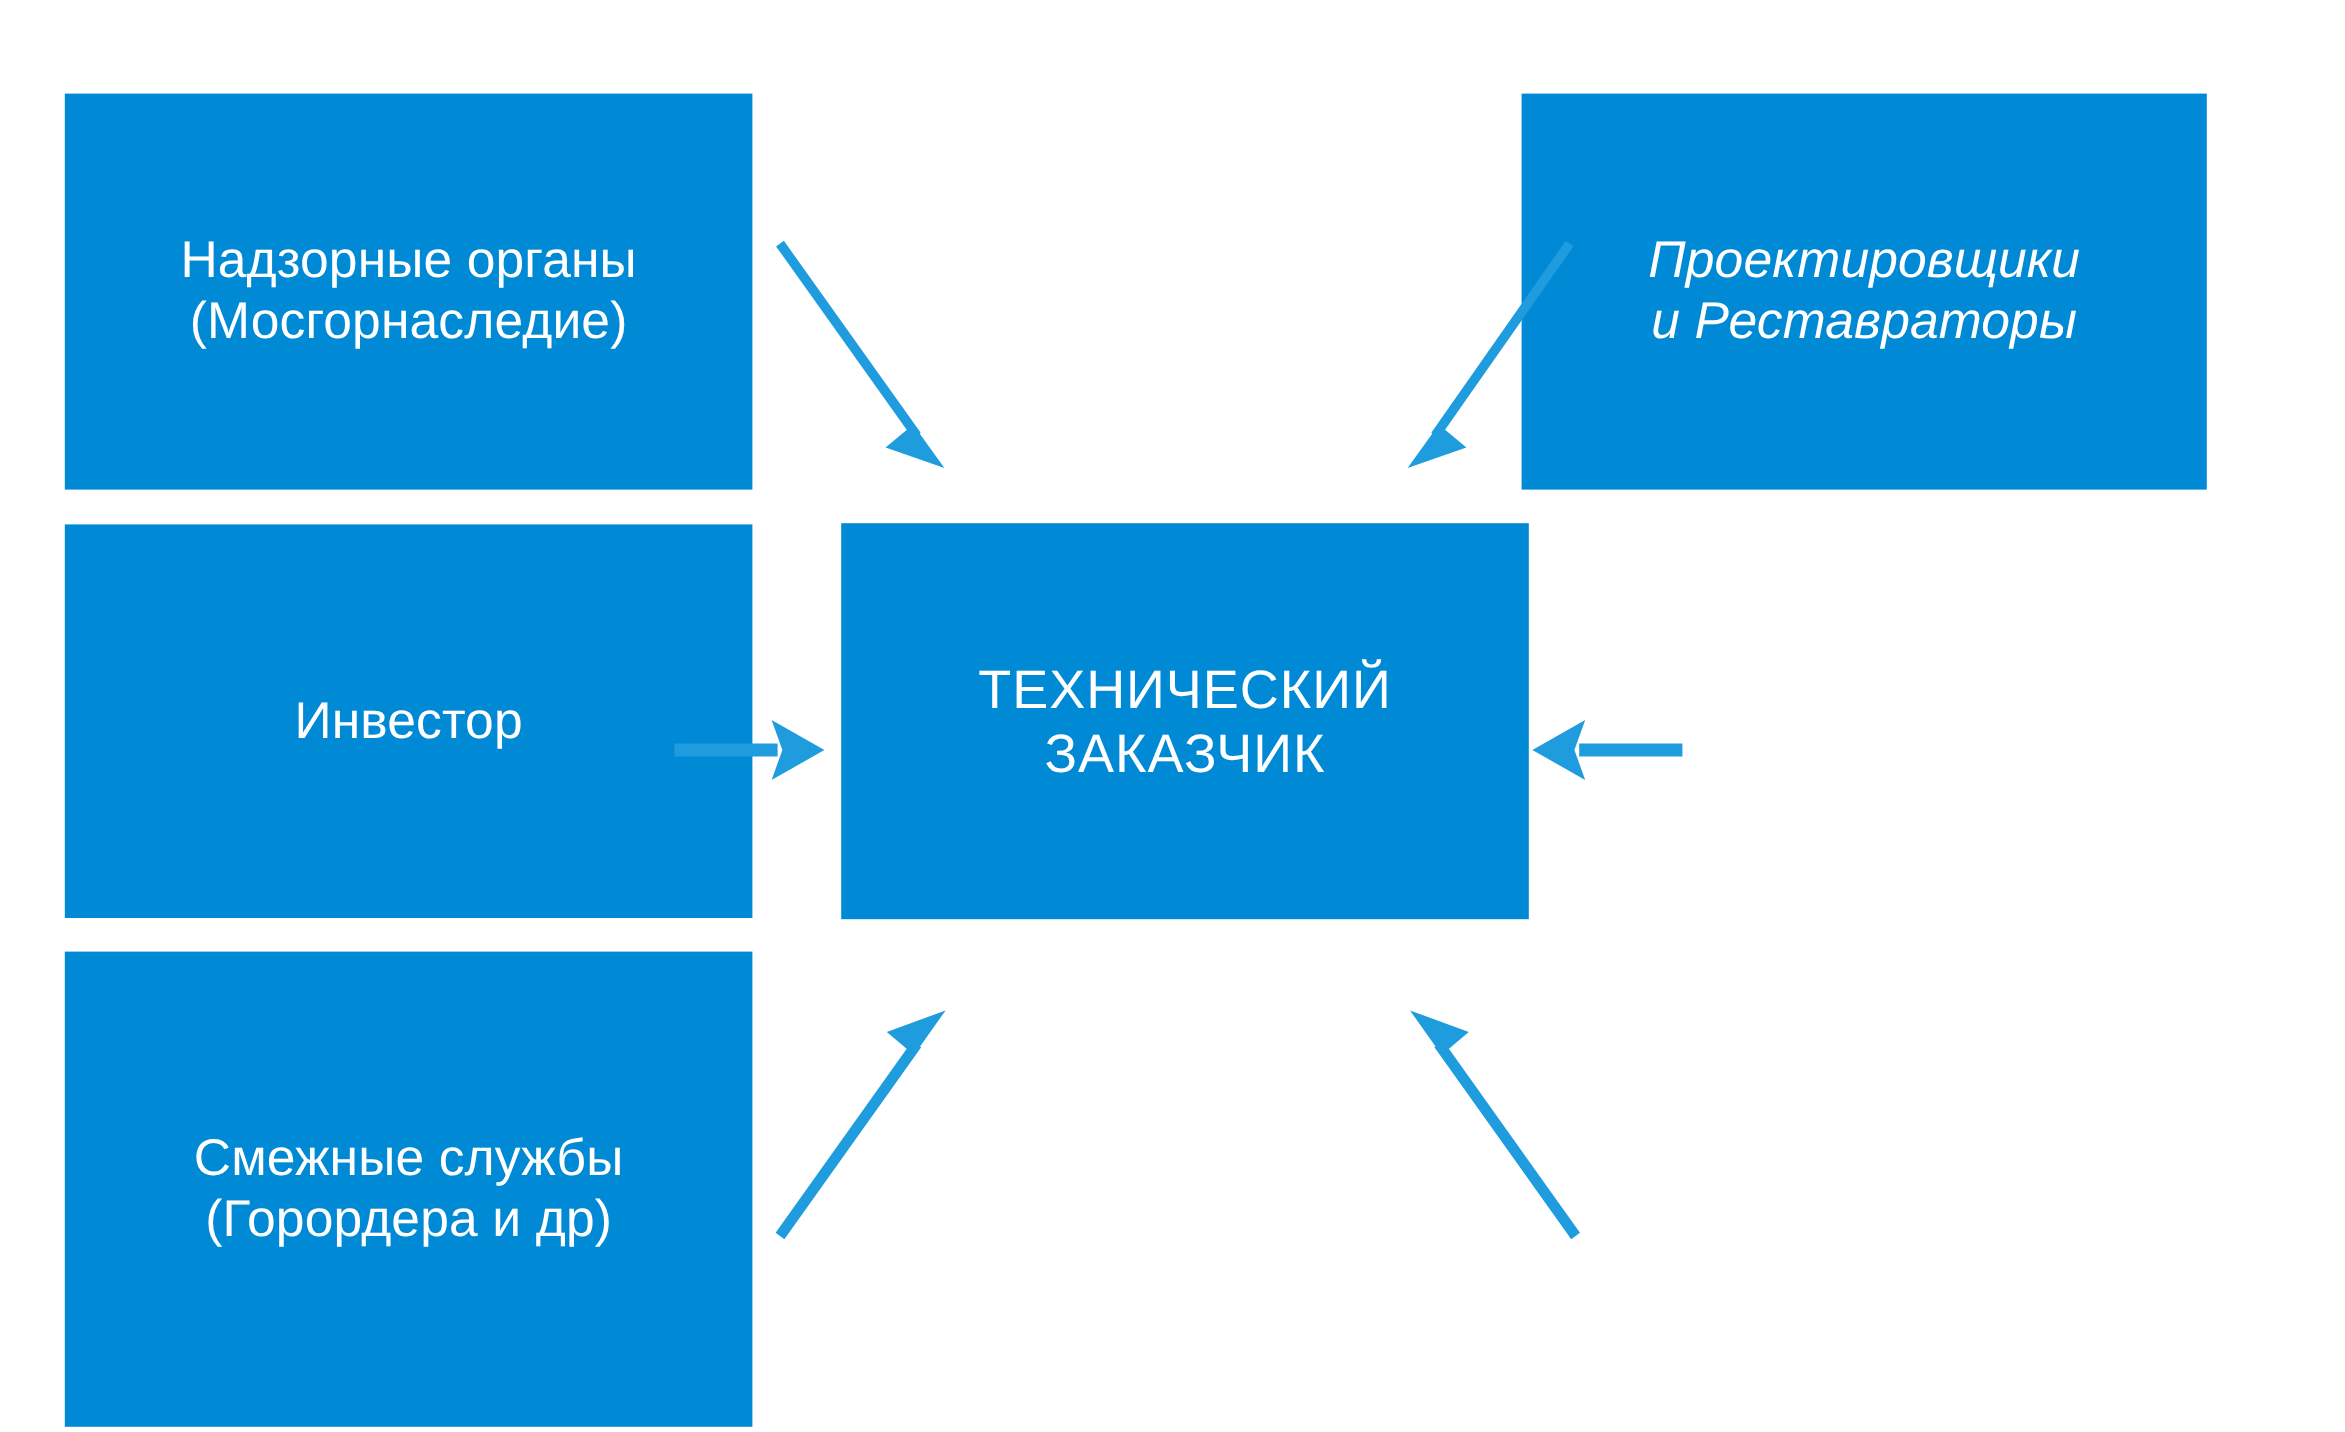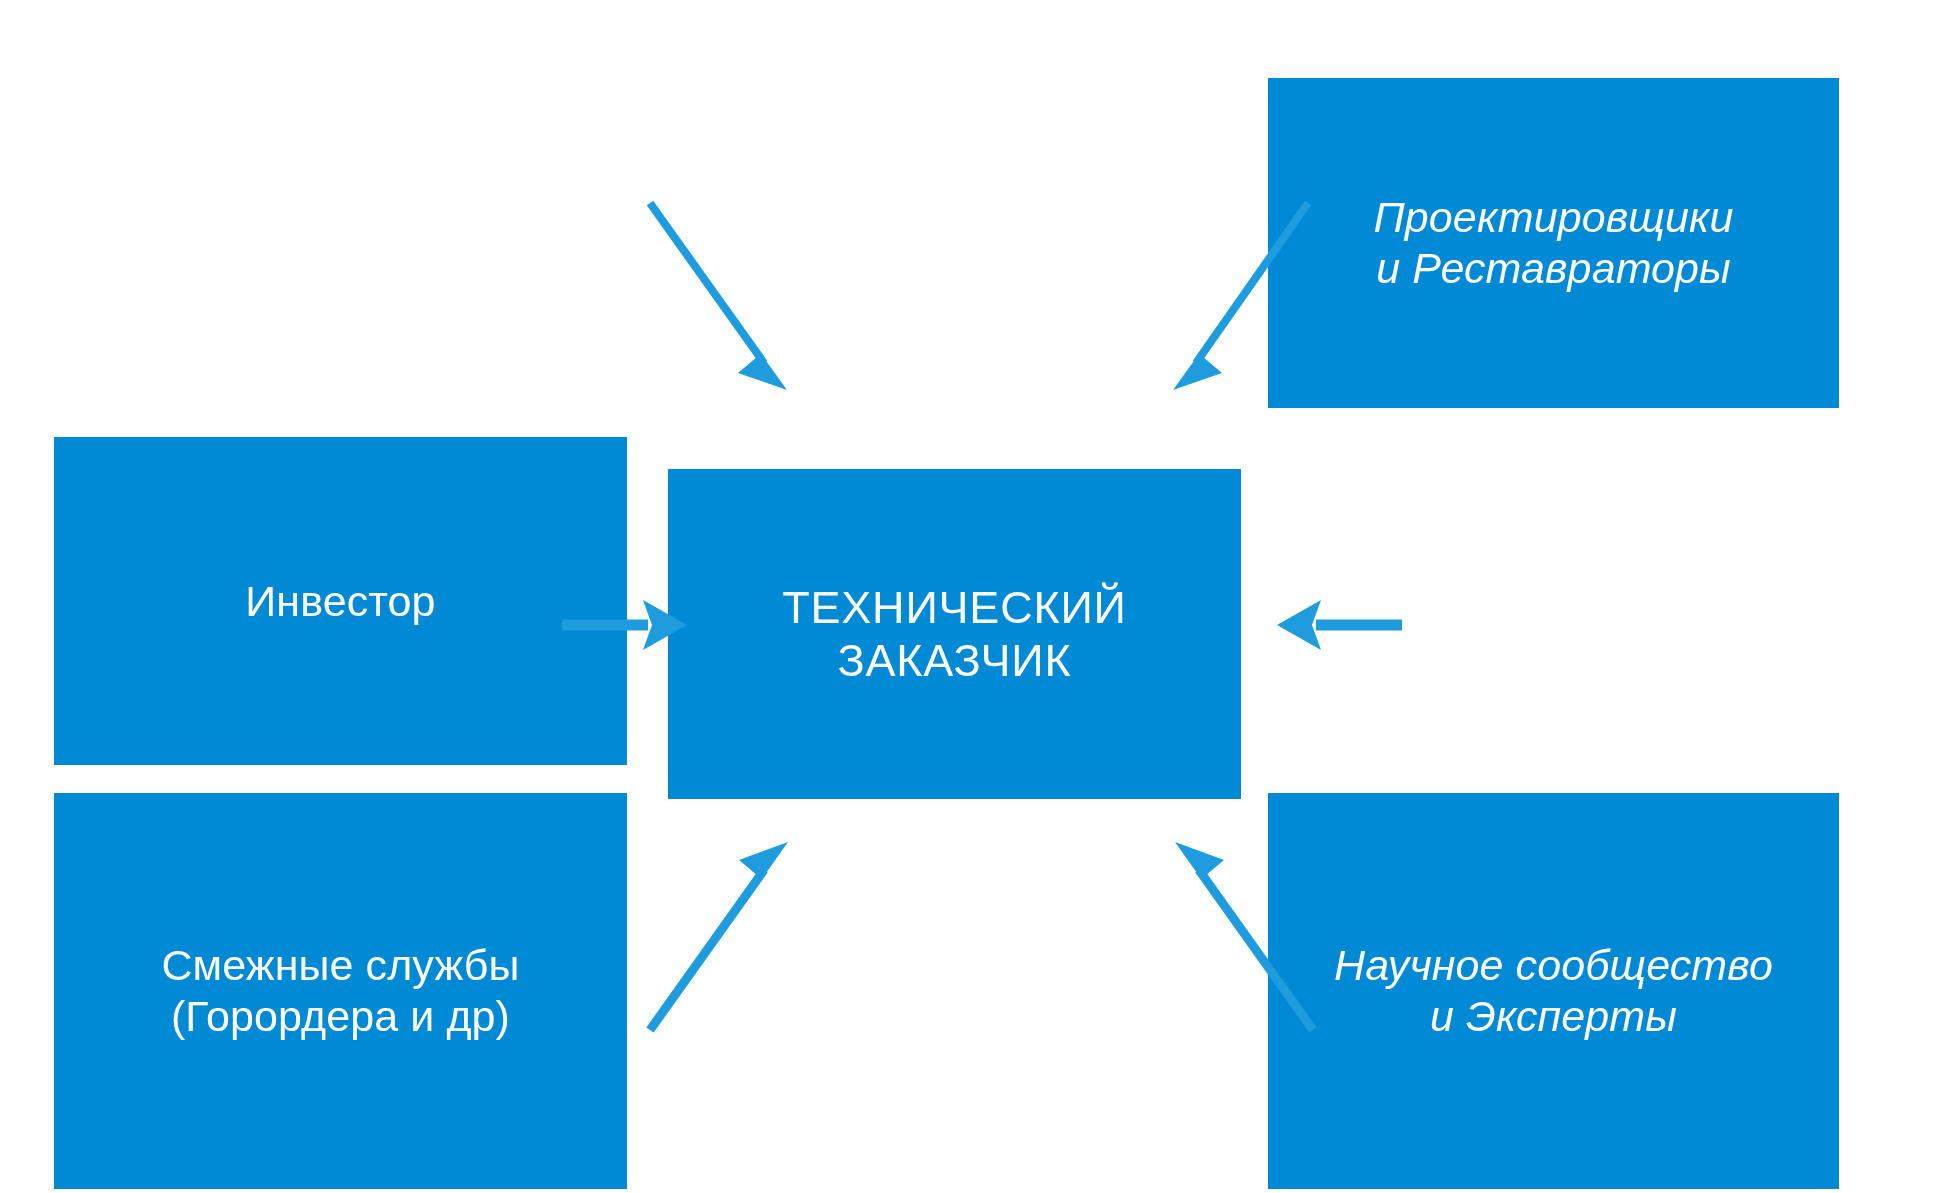--- a/index.html
+++ b/index.html
@@ -43,63 +43,62 @@
   }
 
   
   .col-left   { left: 54px;  width: 573px; }
   .col-right  { left: 1268px; width: 571px; font-style: italic; }
   .row-top    { top: 78px;  height: 330px; }
   .row-mid    { top: 437px; height: 328px; }
   .row-bot    { top: 793px; height: 396px; }
 
   .node.center {
-    left: 668px;
+    left: 701px;
     top: 436px;
     width: 573px;
     height: 330px;
-    margin-top: 33px;
   }
 
   
   #arrow-layer {
     position: absolute;
     left: 0;
     top: 0;
     width: 1954px;
     height: 1193px;
     z-index: 3;
     pointer-events: none;
   }
 </style>
 </head>
 <body>
 
 <div id="stage">
 
+  <div class="node col-left row-top">
+    <span class="node-label">Надзорные органы
+(Мосгорнаследие)</span>
+  </div>
 
   <div class="node col-right row-top">
     <span class="node-label">Проектировщики
 и Реставраторы</span>
   </div>
 
   <div class="node col-left row-mid">
     <span class="node-label">Инвестор</span>
   </div>
 
 
   <div class="node col-left row-bot">
     <span class="node-label">Смежные службы
 (Горордера и др)</span>
   </div>
 
-  <div class="node col-right row-bot">
-    <span class="node-label">Научное сообщество
-и Эксперты</span>
-  </div>
 
   <div class="node center">
     <span class="node-label">ТЕХНИЧЕСКИЙ
 ЗАКАЗЧИК</span>
   </div>
 
   <svg id="arrow-layer" viewBox="0 0 1954 1193" width="1954" height="1193">
 
     <g>
       <line x1="650" y1="203" x2="764" y2="363" stroke="#1e9cde" stroke-width="8" stroke-linecap="butt"></line>

